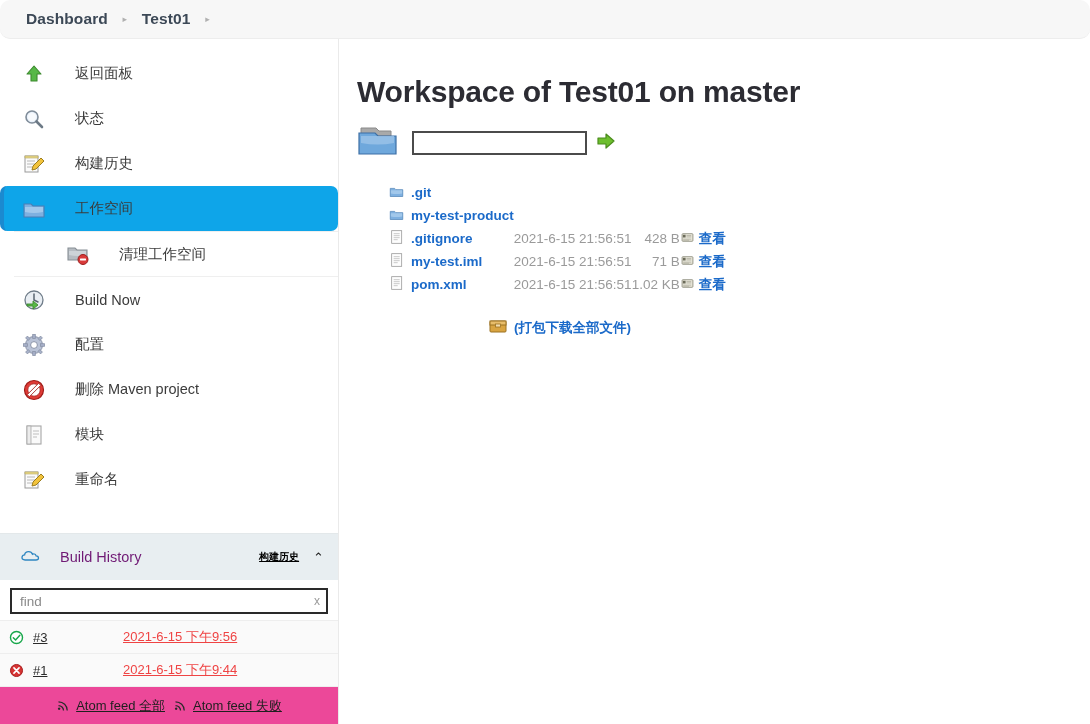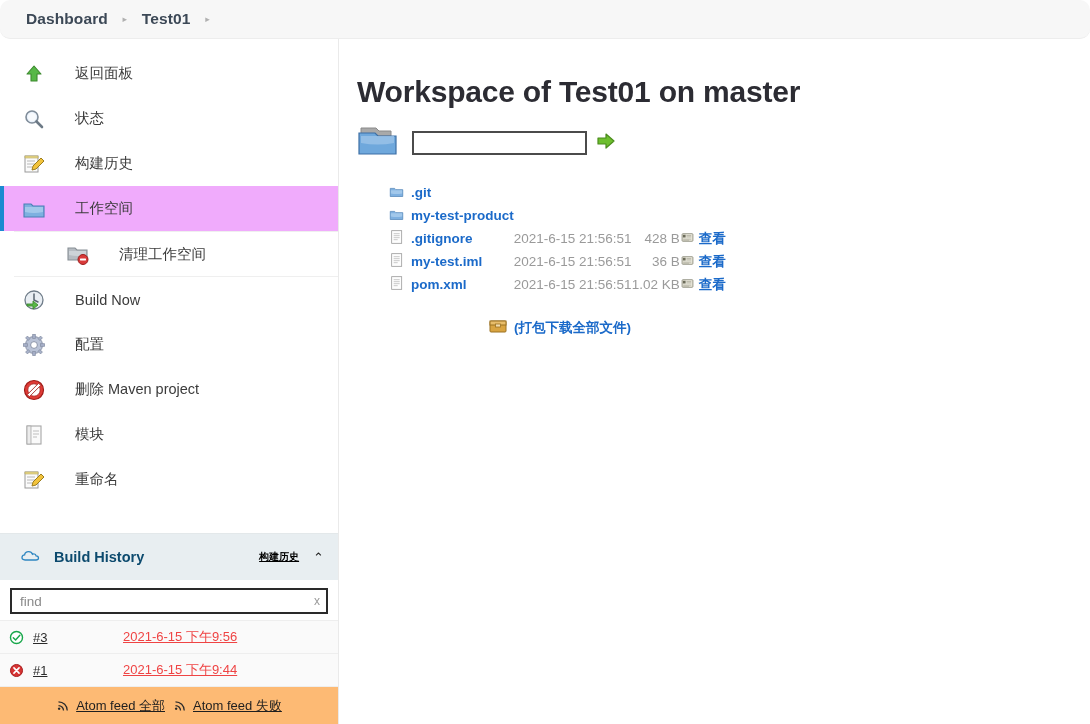--- a/index.html
+++ b/index.html
@@ -69,22 +69,23 @@
     cursor: pointer;
     border-left: 4px solid transparent;
     position: relative;
   }
   .task .tlabel {
     font-size: 14.5px;
     color: #3b3b3b;
     white-space: nowrap;
   }
   .task.selected {
-    background: #f0abfc;
+    background: #0ea5e9;
     border-left: 4px solid #1b8ad0;
+    border-radius: 7px;
   }
   .task.sub {
     height: 46px;
     padding-left: 52px;
     margin-left: 14px;
     border-top: 1px solid #efefef;
     border-bottom: 1px solid #efefef;
     border-left: 0;
   }
   .icon24 { width: 24px; height: 24px; flex: 0 0 24px; position: relative; }
@@ -96,22 +97,22 @@
   }
   #bh-header {
     height: 46px;
     background: #e8eef1;
     display: flex;
     align-items: center;
     padding: 0 14px 0 20px;
     gap: 10px;
   }
   #bh-title {
-    font-size: 14.5px; font-weight: bold; color: #0c4a6e;
-    margin-left: 0;
+    font-size: 14.5px; font-weight: normal; color: #701a75;
+    margin-left: 6px;
   }
   #bh-right {
     margin-left: auto;
     display: flex; align-items: center; gap: 14px;
   }
   #bh-cn {
     font-size: 10px; color: #000000;
     text-decoration: underline; cursor: pointer; font-weight: bold;
   }
   #bh-chevron { font-size: 13px; color: #1f1f1f; cursor: pointer; line-height: 1; }
@@ -150,21 +151,21 @@
   .build-date {
     font-size: 13px; color: #ef4444; text-decoration: underline;
     margin-left: 46px; white-space: nowrap;
   }
 
   #atom-bar {
     height: 38px;
     display: flex; align-items: center; justify-content: center;
     gap: 8px;
     border-top: 1px solid #eeeeee;
-    background: #fdba74;
+    background: #ec4899;
   }
   .atom-link {
     display: flex; align-items: center; gap: 5px;
     font-size: 13px; color: #1f1f1f; text-decoration: underline;
     cursor: pointer; white-space: nowrap;
   }
 
   
   #main {
     flex: 1;
@@ -452,21 +453,21 @@
                 <path d="M10 8.5 h9 M10 11 h9 M4 15 h15 M4 17 h11" stroke="#9d9d8c" stroke-width="1.2"></path>
                 </svg></span><span class="view-link">查看</span></td>
           </tr>
           <tr>
             <td class="c-icon"><svg width="16" height="16" viewBox="0 0 24 24">
                 <rect x="4" y="2.5" width="15" height="19" fill="#fdfdfd" stroke="#9a9a9a" stroke-width="1.2"></rect>
                 <path d="M7 7 h9 M7 10 h9 M7 13 h9 M7 16 h6" stroke="#c2c2c2" stroke-width="1.3"></path>
               </svg></td>
             <td class="c-name"><span class="fname">my-test.iml</span></td>
             <td class="c-date">2021-6-15 21:56:51</td>
-            <td class="c-size">36 B</td>
+            <td class="c-size">71 B</td>
             <td class="c-view"><span style="vertical-align: middle;"><svg width="15" height="13" viewBox="0 0 24 24">
                   <rect x="2" y="5" width="20" height="14" rx="1.5" fill="#eceade" stroke="#7c7c6a" stroke-width="1.4"></rect>
                 <rect x="3.5" y="7" width="5" height="5" fill="#6b6b5a"></rect>
                 <path d="M10 8.5 h9 M10 11 h9 M4 15 h15 M4 17 h11" stroke="#9d9d8c" stroke-width="1.2"></path>
                 </svg></span><span class="view-link">查看</span></td>
           </tr>
           <tr>
             <td class="c-icon"><svg width="16" height="16" viewBox="0 0 24 24">
                 <rect x="4" y="2.5" width="15" height="19" fill="#fdfdfd" stroke="#9a9a9a" stroke-width="1.2"></rect>
                 <path d="M7 7 h9 M7 10 h9 M7 13 h9 M7 16 h6" stroke="#c2c2c2" stroke-width="1.3"></path>

